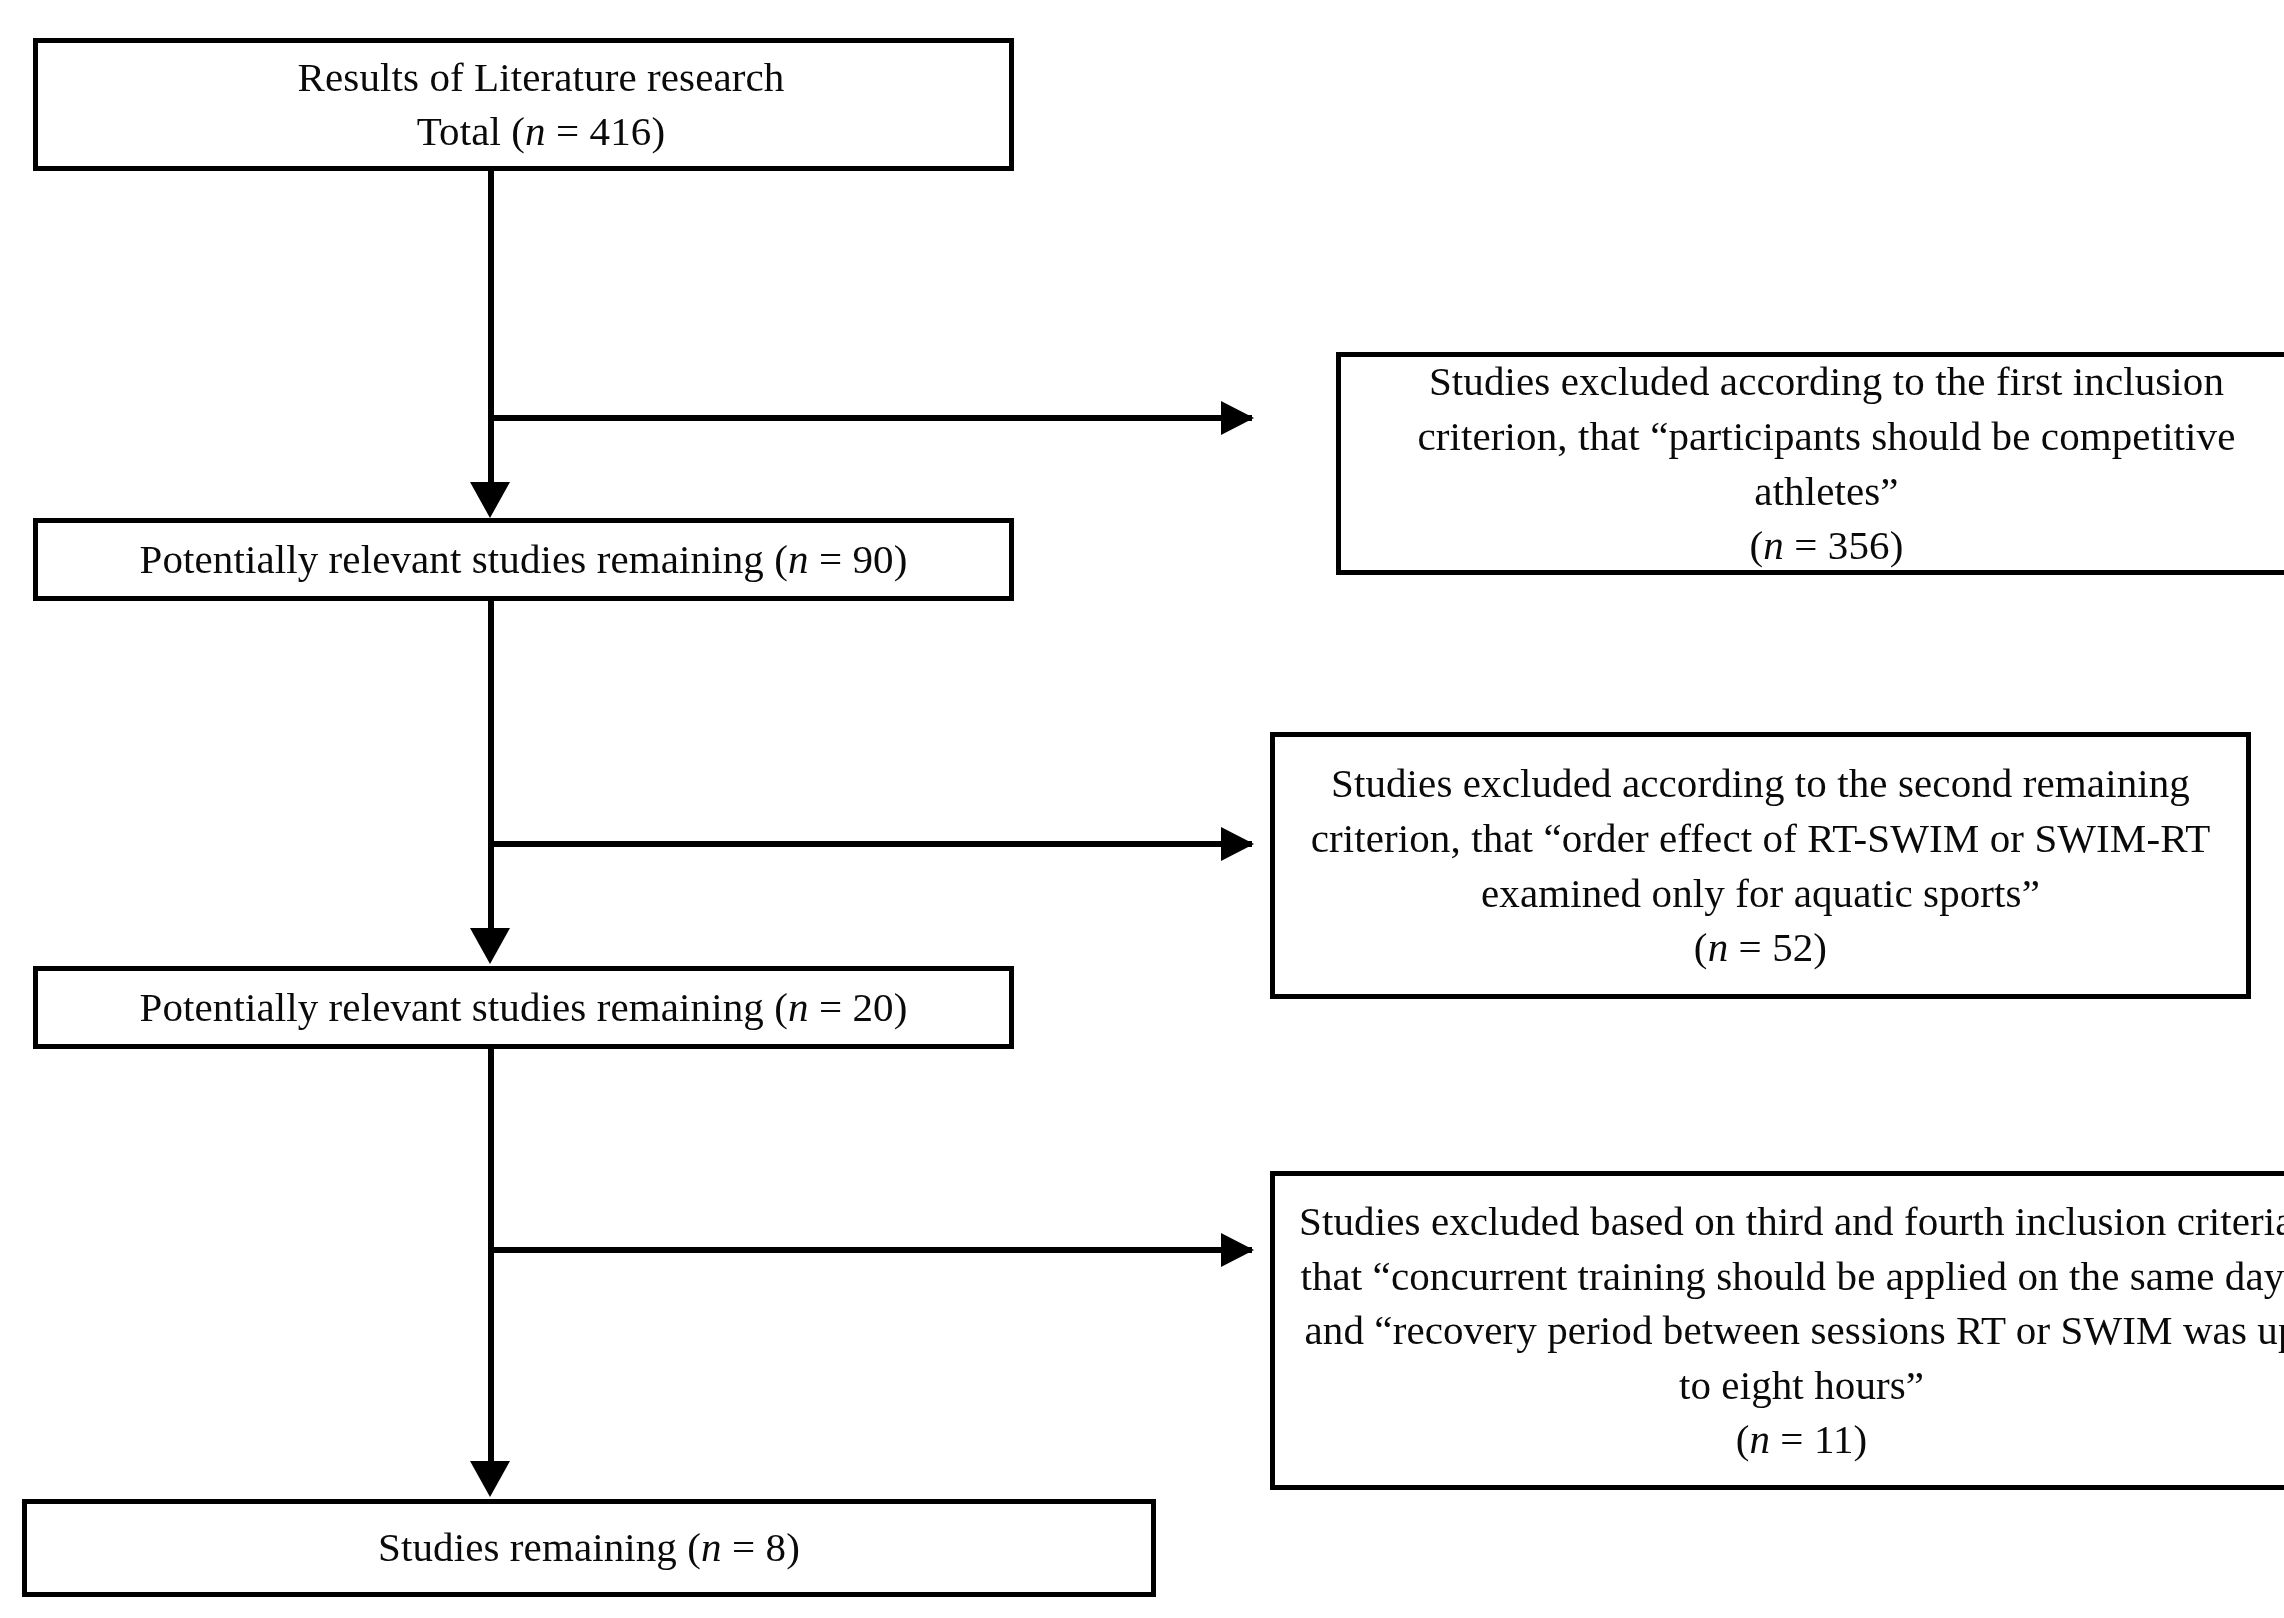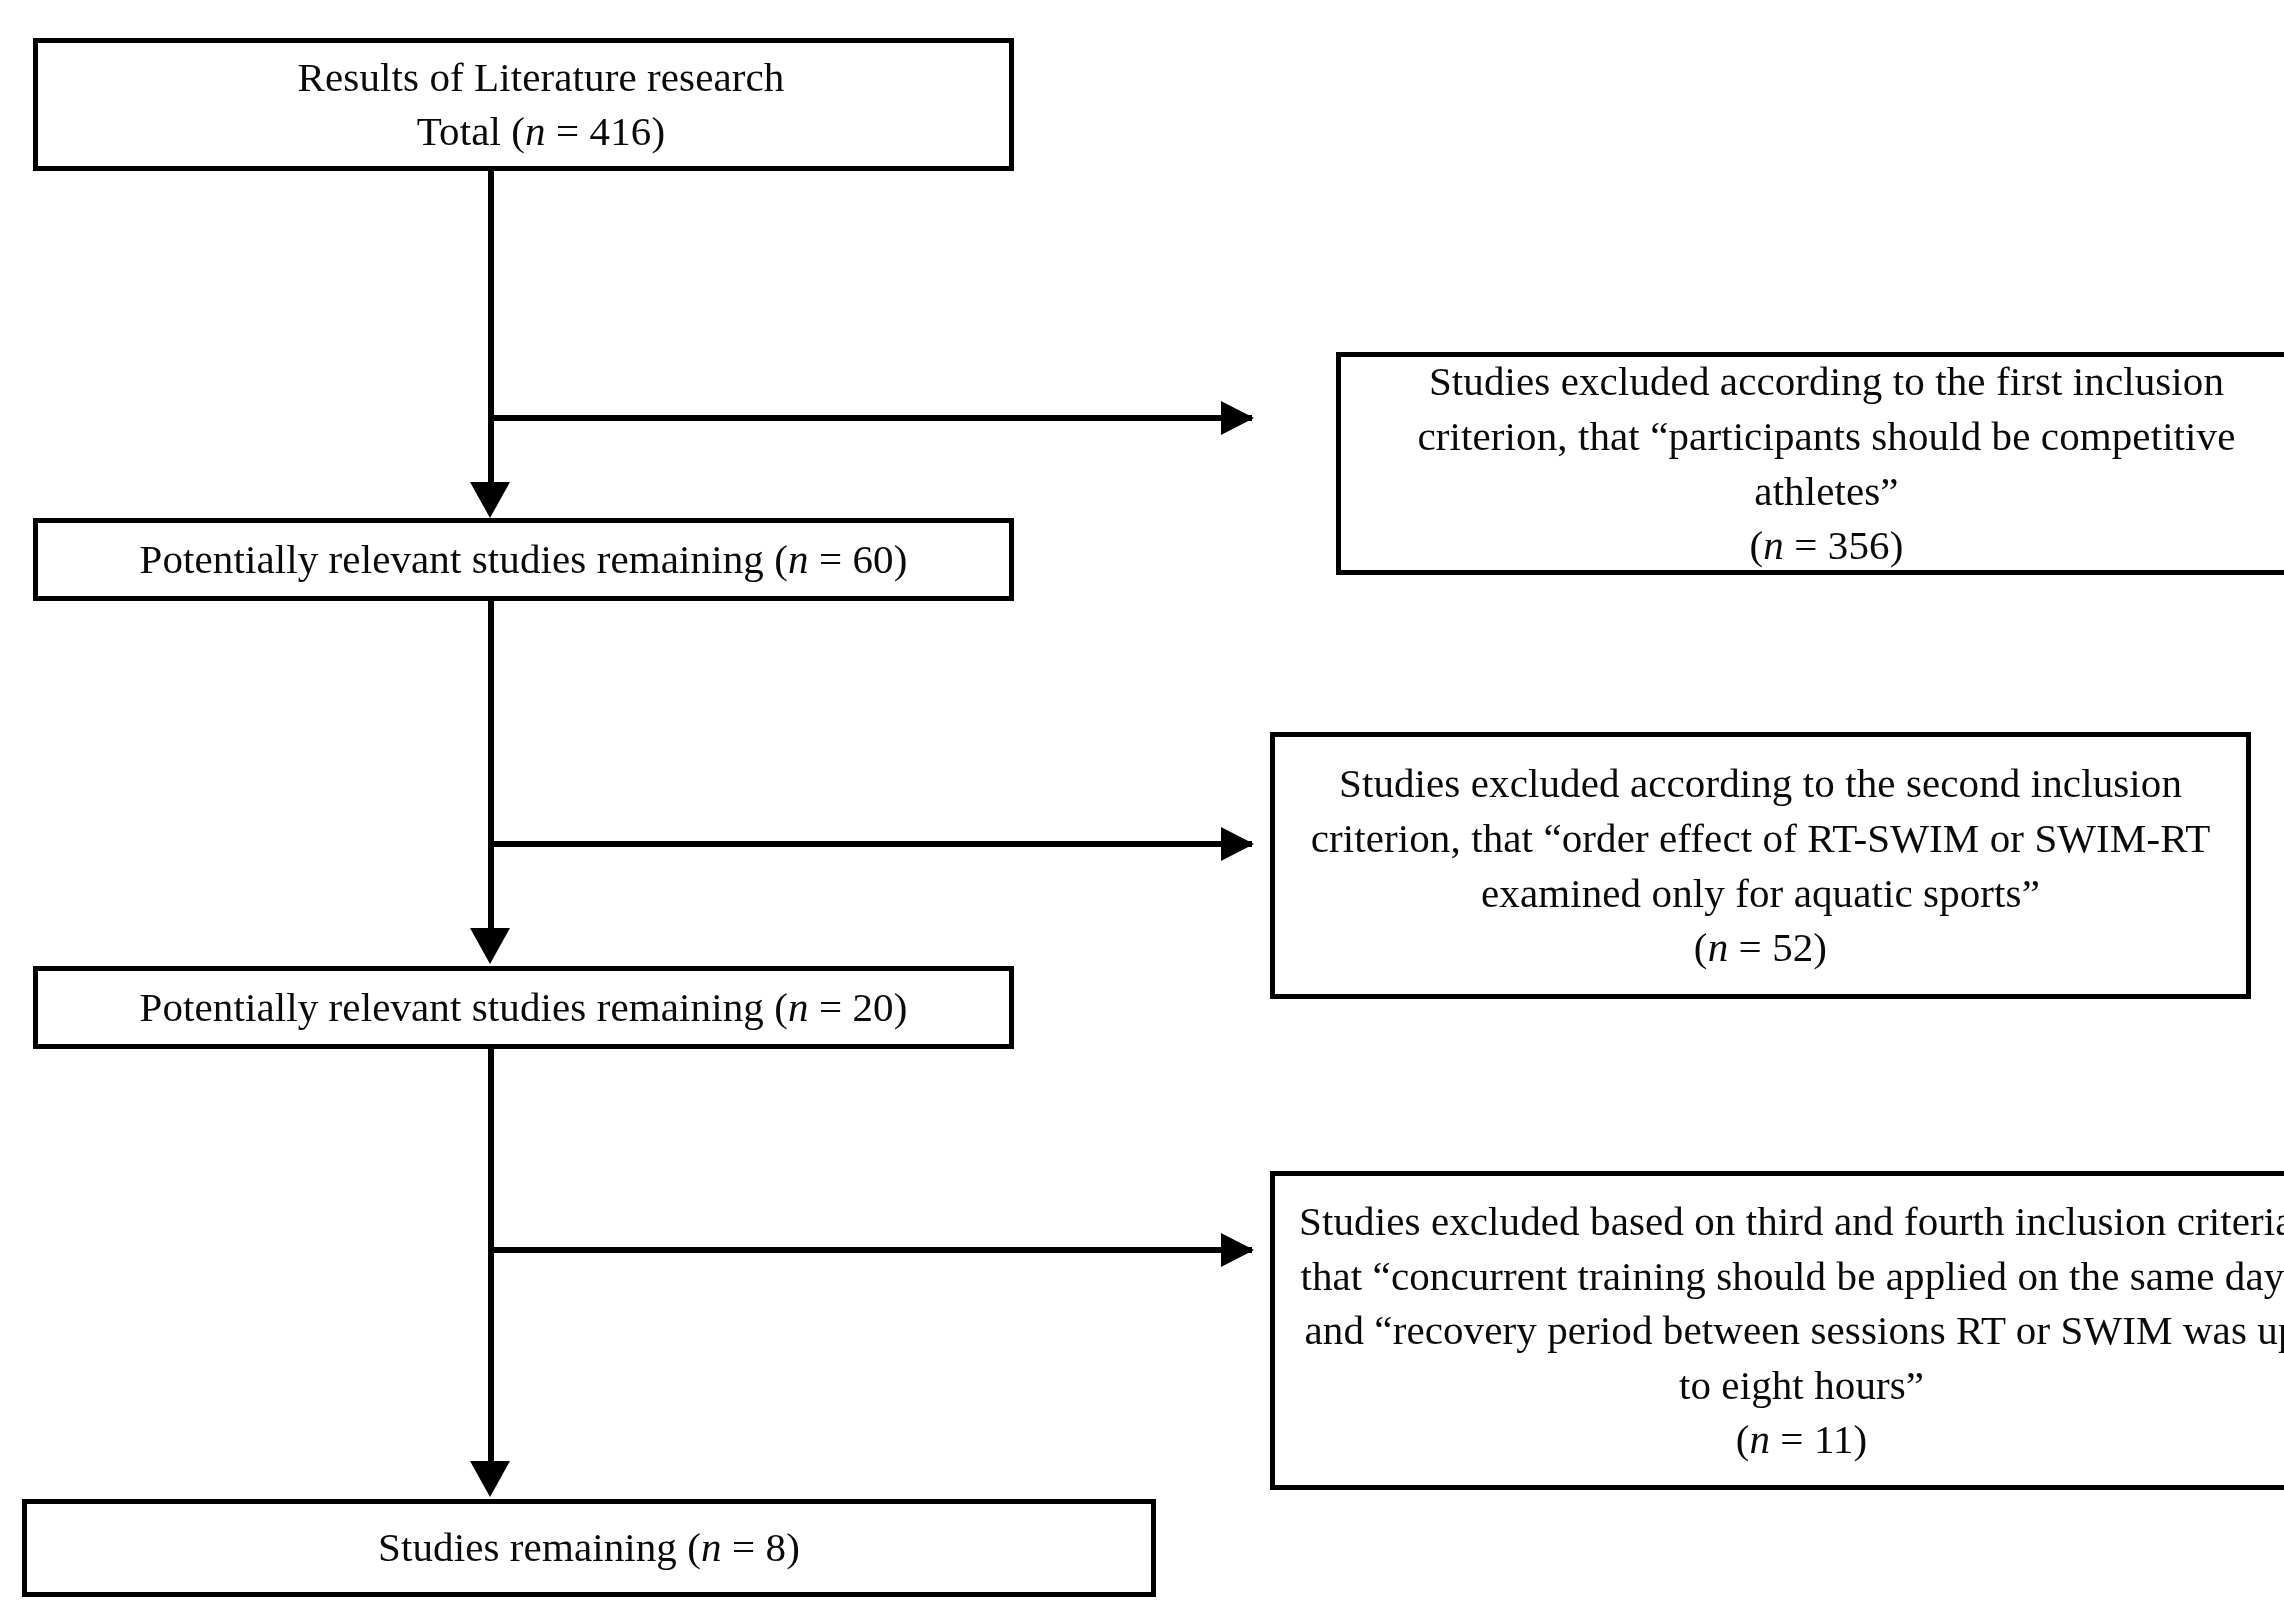--- a/index.html
+++ b/index.html
@@ -108,37 +108,37 @@
 </head>
 <body>
 
 <div id="page">
 
   <div class="node" id="node-results">
     <span class="node-text"><span>Results of Literature research</span><br><span>Total (</span><em>n</em><span> = 416)</span></span>
   </div>
 
   <div class="node" id="node-remaining-60">
-    <span class="node-text"><span>Potentially relevant studies remaining (</span><em>n</em><span> = 60)</span></span>
+    <span class="node-text"><span>Potentially relevant studies remaining (</span><em>n</em><span> = 90)</span></span>
   </div>
 
   <div class="node" id="node-remaining-19">
     <span class="node-text"><span>Potentially relevant studies remaining (</span><em>n</em><span> = 20)</span></span>
   </div>
 
   <div class="node" id="node-remaining-8">
     <span class="node-text"><span>Studies remaining (</span><em>n</em><span> = 8)</span></span>
   </div>
 
   <div class="node" id="node-excl-1">
     <span class="node-text"><span>Studies excluded according to the first inclusion criterion, that “participants should be competitive athletes”</span><br><span>(</span><em>n</em><span> = 356)</span></span>
   </div>
 
   <div class="node" id="node-excl-2">
-    <span class="node-text"><span>Studies excluded according to the second inclusion criterion, that “order effect of RT-SWIM or SWIM-RT examined only for aquatic sports”</span><br><span>(</span><em>n</em><span> = 52)</span></span>
+    <span class="node-text"><span>Studies excluded according to the second remaining criterion, that “order effect of RT-SWIM or SWIM-RT examined only for aquatic sports”</span><br><span>(</span><em>n</em><span> = 52)</span></span>
   </div>
 
   <div class="node" id="node-excl-3">
     <span class="node-text"><span>Studies excluded based on third and fourth inclusion criteria, that “concurrent training should be applied on the same day” and “recovery period between sessions RT or SWIM was up to eight hours”</span><br><span>(</span><em>n</em><span> = 11)</span></span>
   </div>
 
   <div class="vline" id="v-seg-1"></div>
   <div class="hline" id="branch-1"></div>
   <div class="arrow-right" id="arrow-r-1"></div>
   <div class="arrow-down" id="arrow-d-1"></div>

